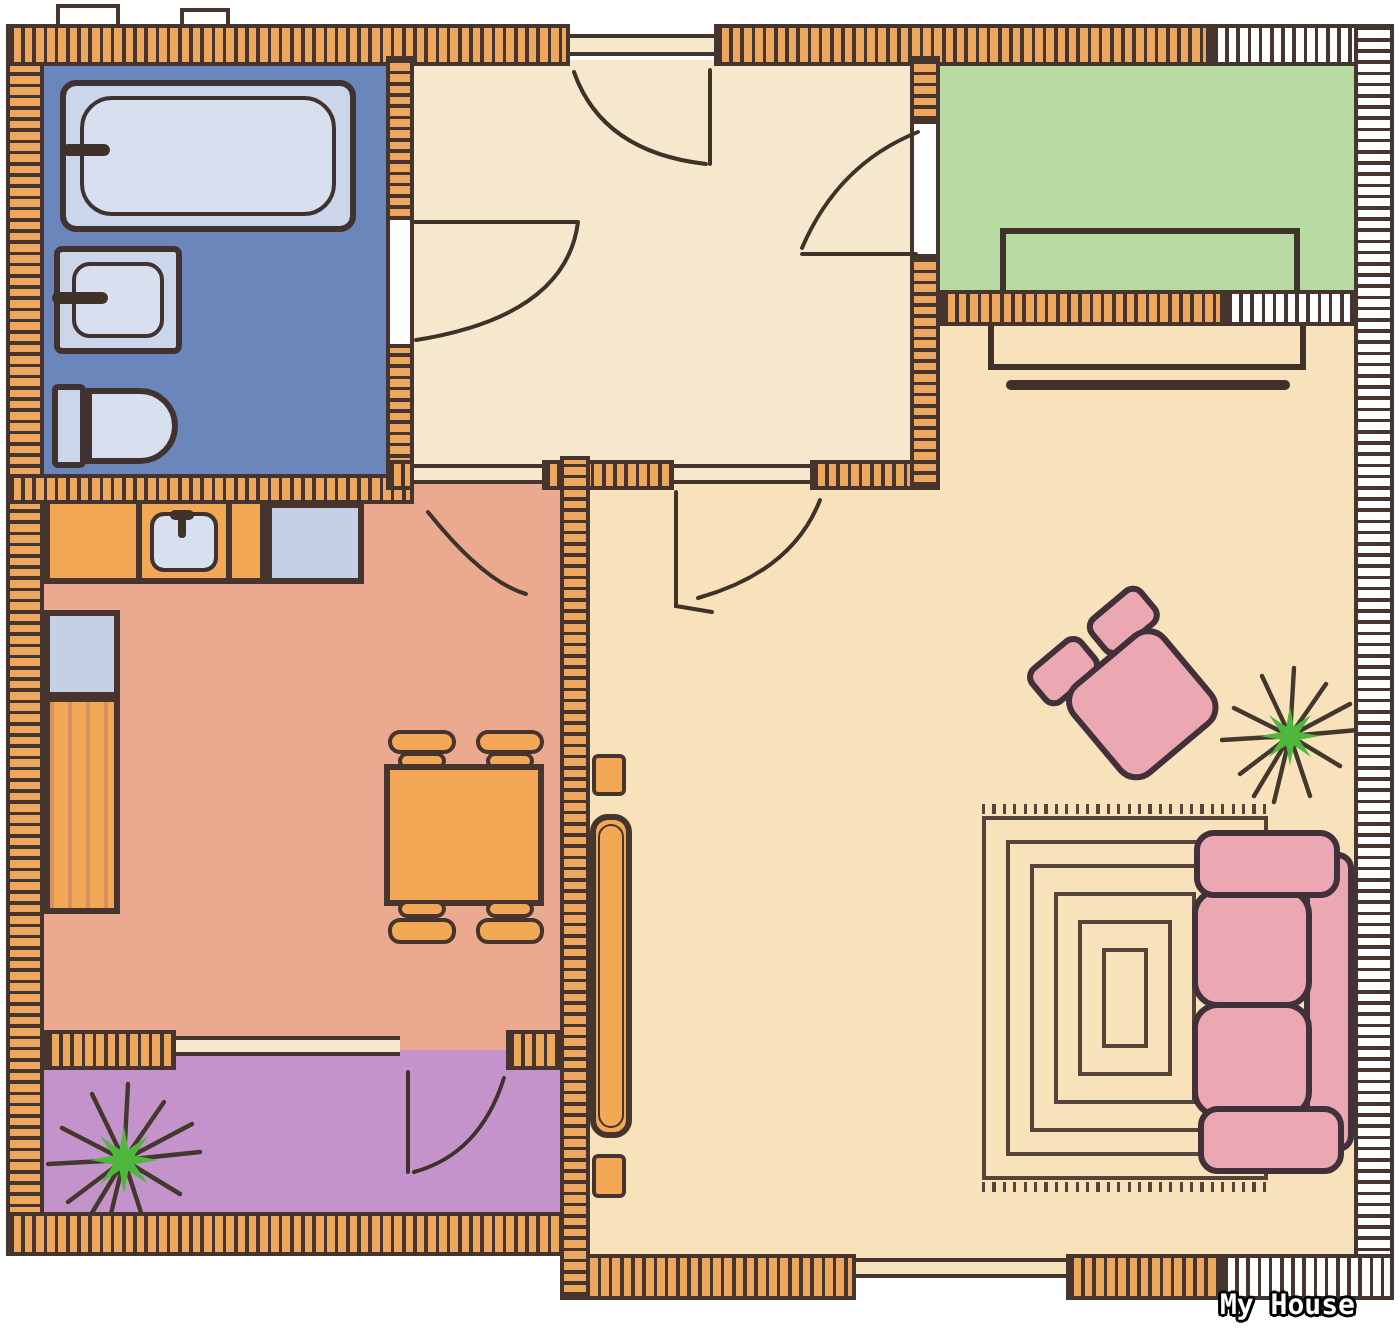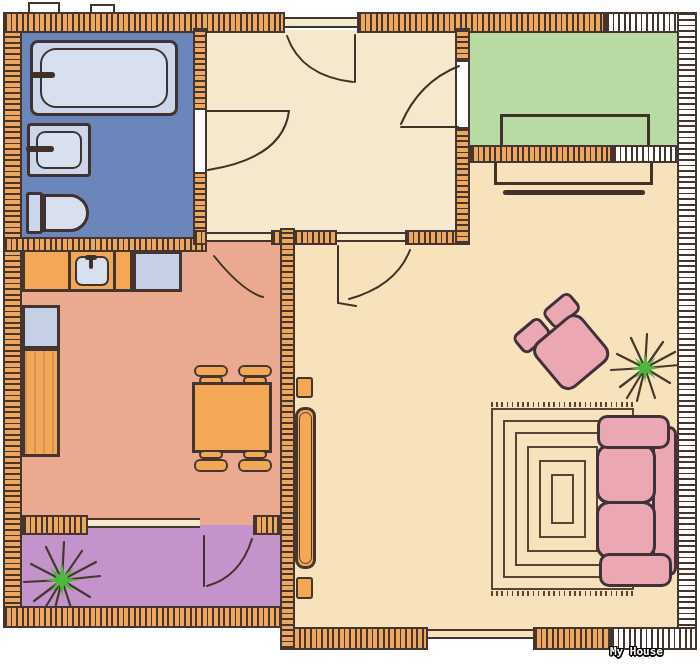--- a/index.html
+++ b/index.html
@@ -33,21 +33,21 @@
   .bluec-fix{background:var(--counter-blue,#c5cfe6);border:3px solid var(--wall-line,#46352f);}
   .chair{position:absolute;box-sizing:border-box;background:var(--counter-orange,#f2a854);
     border:2.5px solid var(--wall-line,#46352f);border-radius:6px;}
   .pink{background:var(--sofa-pink,#eba8b2);border:3px solid var(--sofa-line,#42303a);box-sizing:border-box;position:absolute;}
   .rug-rect{position:absolute;box-sizing:border-box;border:2px solid var(--rug-line,#564438);background:transparent;}
   .fringe{position:absolute;height:5px;
     background:repeating-linear-gradient(90deg,var(--rug-line,#564438) 0 1.6px,transparent 1.6px 5.2px);}
   .dark-bar{position:absolute;background:#3f3229;border-radius:3px;}
   .open-rect{position:absolute;box-sizing:border-box;border:3px solid #3f3229;background:transparent;}
   .label{position:absolute;font-family:"DejaVu Sans Mono","Liberation Mono",monospace;
-    font-weight:bold;font-size:11px;color:var(--label-text,#ffffff);letter-spacing:0px;
+    font-weight:bold;font-size:14px;color:var(--label-text,#ffffff);letter-spacing:0px;
     text-shadow:-1.5px 0 #000,1.5px 0 #000,0 -1.5px #000,0 1.5px #000,
       -1.2px -1.2px #000,1.2px -1.2px #000,-1.2px 1.2px #000,1.2px 1.2px #000;}
   svg{display:block;}
 </style>
 </head>
 <body>
 
 <div class="plan">
 
   <div class="floor" style="left:20px;top:30px;width:175px;height:212px;background:var(--bathroom-floor,#6b86ba);"></div>

